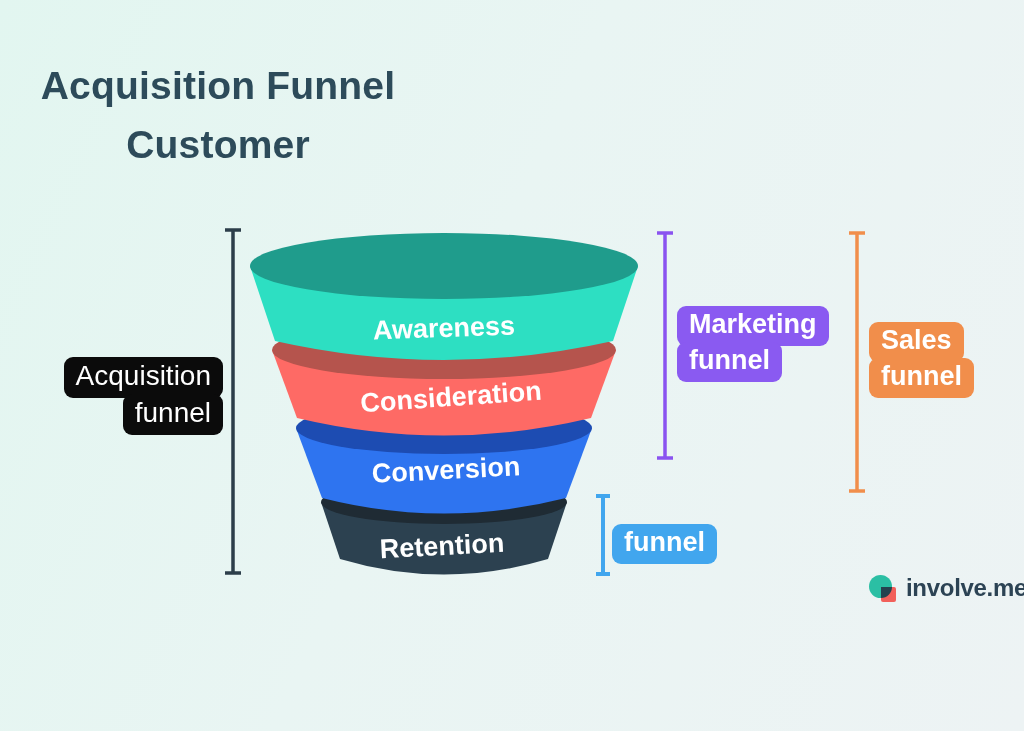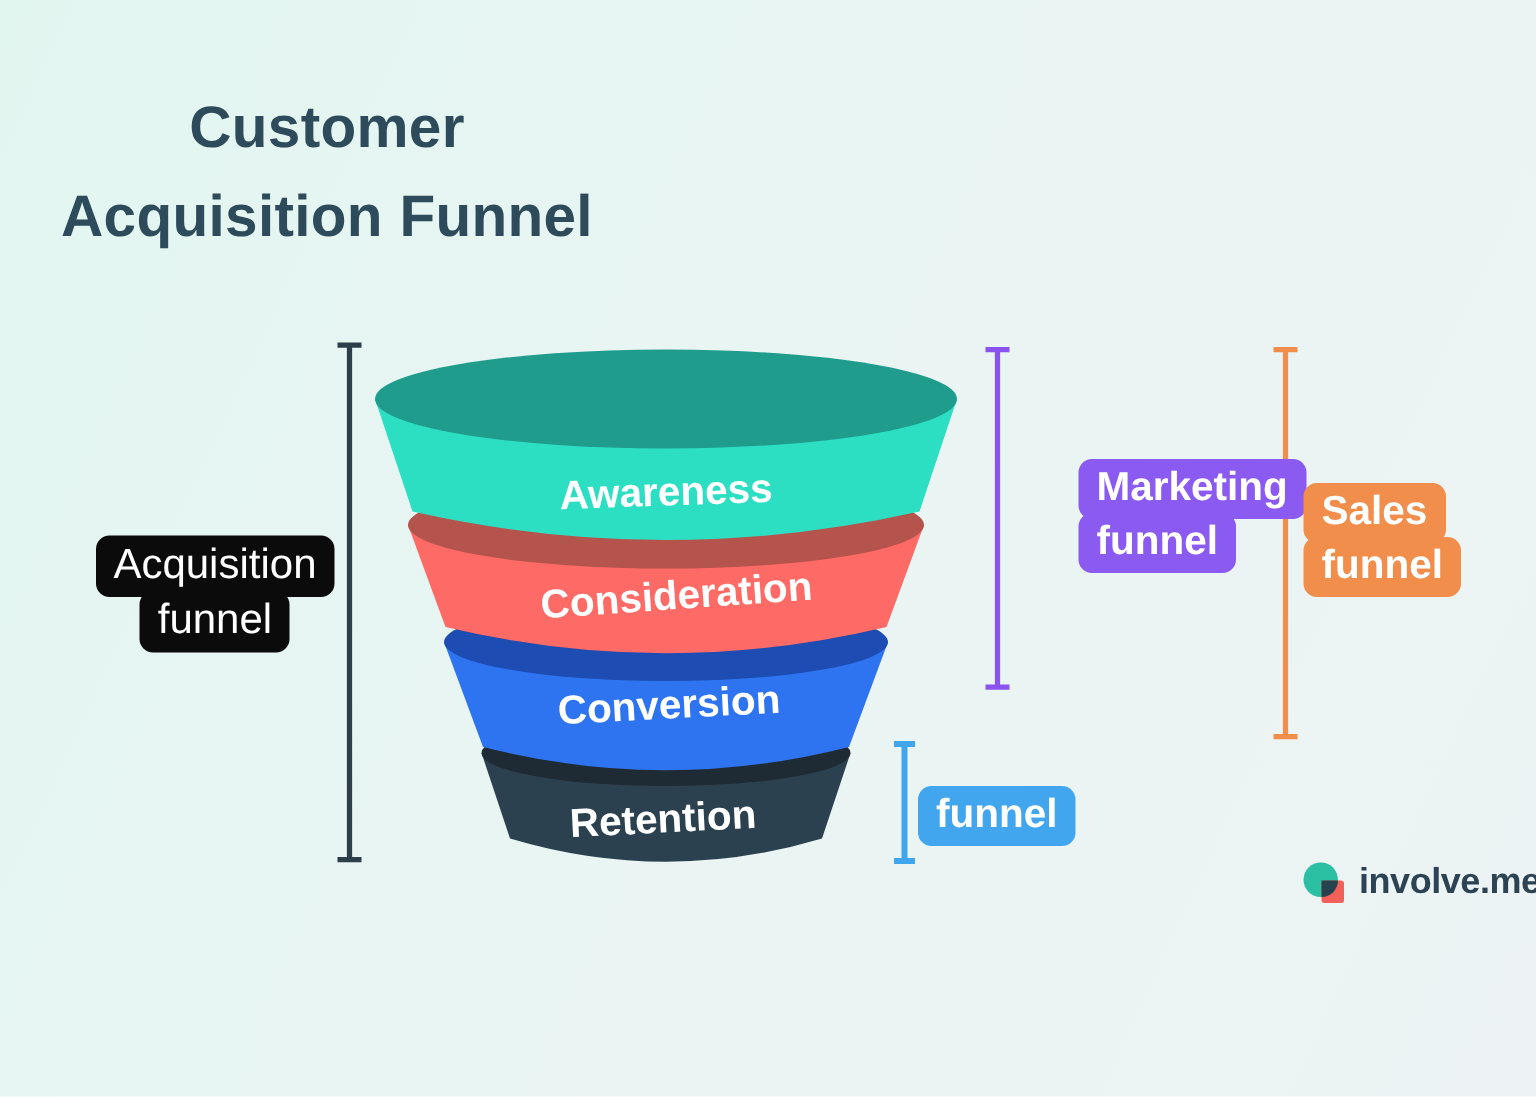--- a/index.html
+++ b/index.html
@@ -27,41 +27,41 @@
     position:absolute;
     font-size:27px;font-weight:600;color:#ffffff;
     line-height:1;
   }
   .tag .line{
     display:inline-block;
     padding:5px 12px 8px 12px;
     border-radius:9px;
     margin-bottom:-4px;
   }
-  .tag.right{text-align:center;}
+  .tag.right{text-align:right;}
   .tag.left{text-align:left;}
   .tag.black-tag{font-size:28px;font-weight:500;}
   .logo{
     position:absolute;left:869px;top:573px;
     display:flex;align-items:center;
   }
   .logo-mark{position:relative;width:30px;height:30px;margin-right:7px;}
   .logo-circle{position:absolute;left:0;top:2px;width:23px;height:23px;border-radius:50%;}
   .logo-square{position:absolute;left:12px;top:14px;width:15px;height:15px;border-radius:2px;}
   .logo-overlap{position:absolute;left:12px;top:14px;width:11px;height:11px;border-bottom-right-radius:11px;}
   .logo-text{font-size:24px;font-weight:700;color:#2c4354;letter-spacing:-0.3px;}
 </style>
 </head>
 <body>
 
 <div class="canvas">
 
   <div class="title">
+    <div>Acquisition Funnel</div>
     <div>Customer</div>
-    <div>Acquisition Funnel</div>
   </div>
 
   <svg class="funnel-svg" viewBox="0 0 1024 731">
 
     <path d="M 321 502 L 340 559 Q 444 590 548 559 L 567 502 Z" fill="#2c4150"></path>
     <ellipse cx="444" cy="502" rx="123" ry="22" fill="#1f2b34"></ellipse>
 
     <path d="M 296 428 L 322 498 Q 444 529 566 498 L 592 428 Z" fill="#2e74f0"></path>
     <ellipse cx="444" cy="428" rx="148" ry="26" fill="#1d4cb2"></ellipse>
 
@@ -80,21 +80,21 @@
     <path d="M 665 233 V 458 M 657 233 H 673 M 657 458 H 673" fill="none" stroke-width="3.5" stroke="#8a53f0"></path>
     <path d="M 857 233 V 491 M 849 233 H 865 M 849 491 H 865" fill="none" stroke-width="3.5" stroke="#f18e4b"></path>
     <path d="M 603 496 V 574 M 596 496 H 610 M 596 574 H 610" fill="none" stroke-width="4" stroke="#41a6ee"></path>
   </svg>
 
   <div class="tag right black-tag" style="right:801px;top:357px;">
     <span class="line" style="background-color: rgb(11, 11, 11);">Acquisition</span><br>
     <span class="line" style="background-color: rgb(11, 11, 11);">funnel</span>
   </div>
 
-  <div class="tag left" style="left:677px;top:306px;margin-left:42px;">
+  <div class="tag left" style="left:677px;top:306px;">
     <span class="line" style="background-color: rgb(138, 90, 241);">Marketing</span><br>
     <span class="line" style="background-color: rgb(138, 90, 241);">funnel</span>
   </div>
 
   <div class="tag left" style="left:869px;top:322px;">
     <span class="line" style="background-color: rgb(241, 142, 75);">Sales</span><br>
     <span class="line" style="background-color: rgb(241, 142, 75);">funnel</span>
   </div>
 
   <div class="tag left" style="left:612px;top:497px;">

